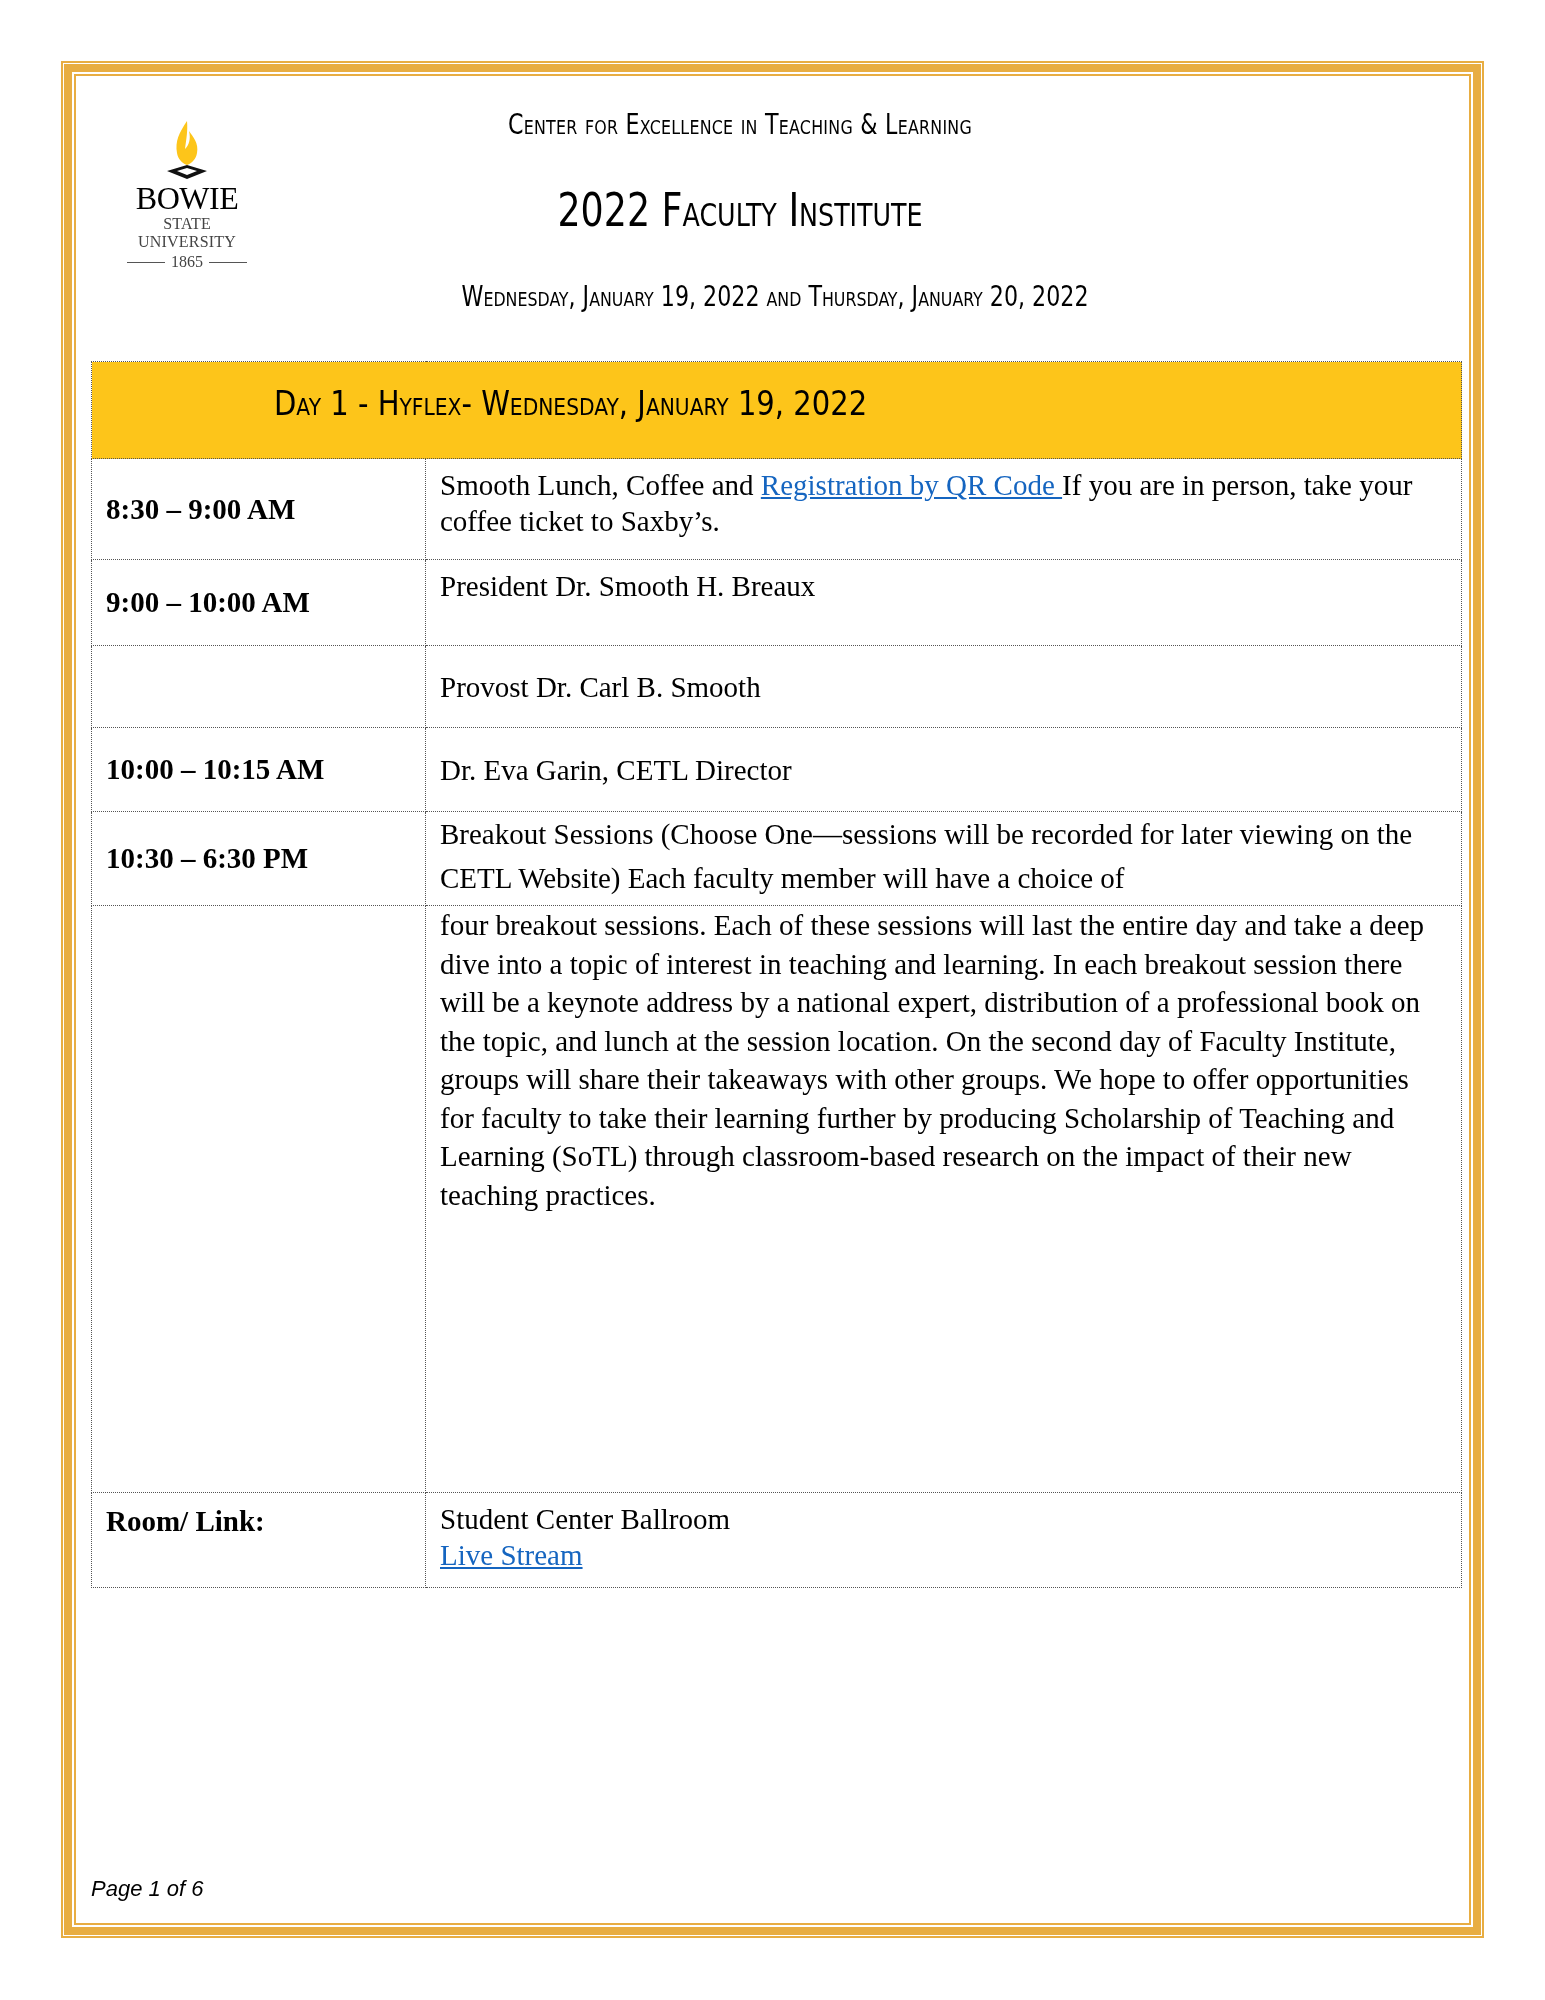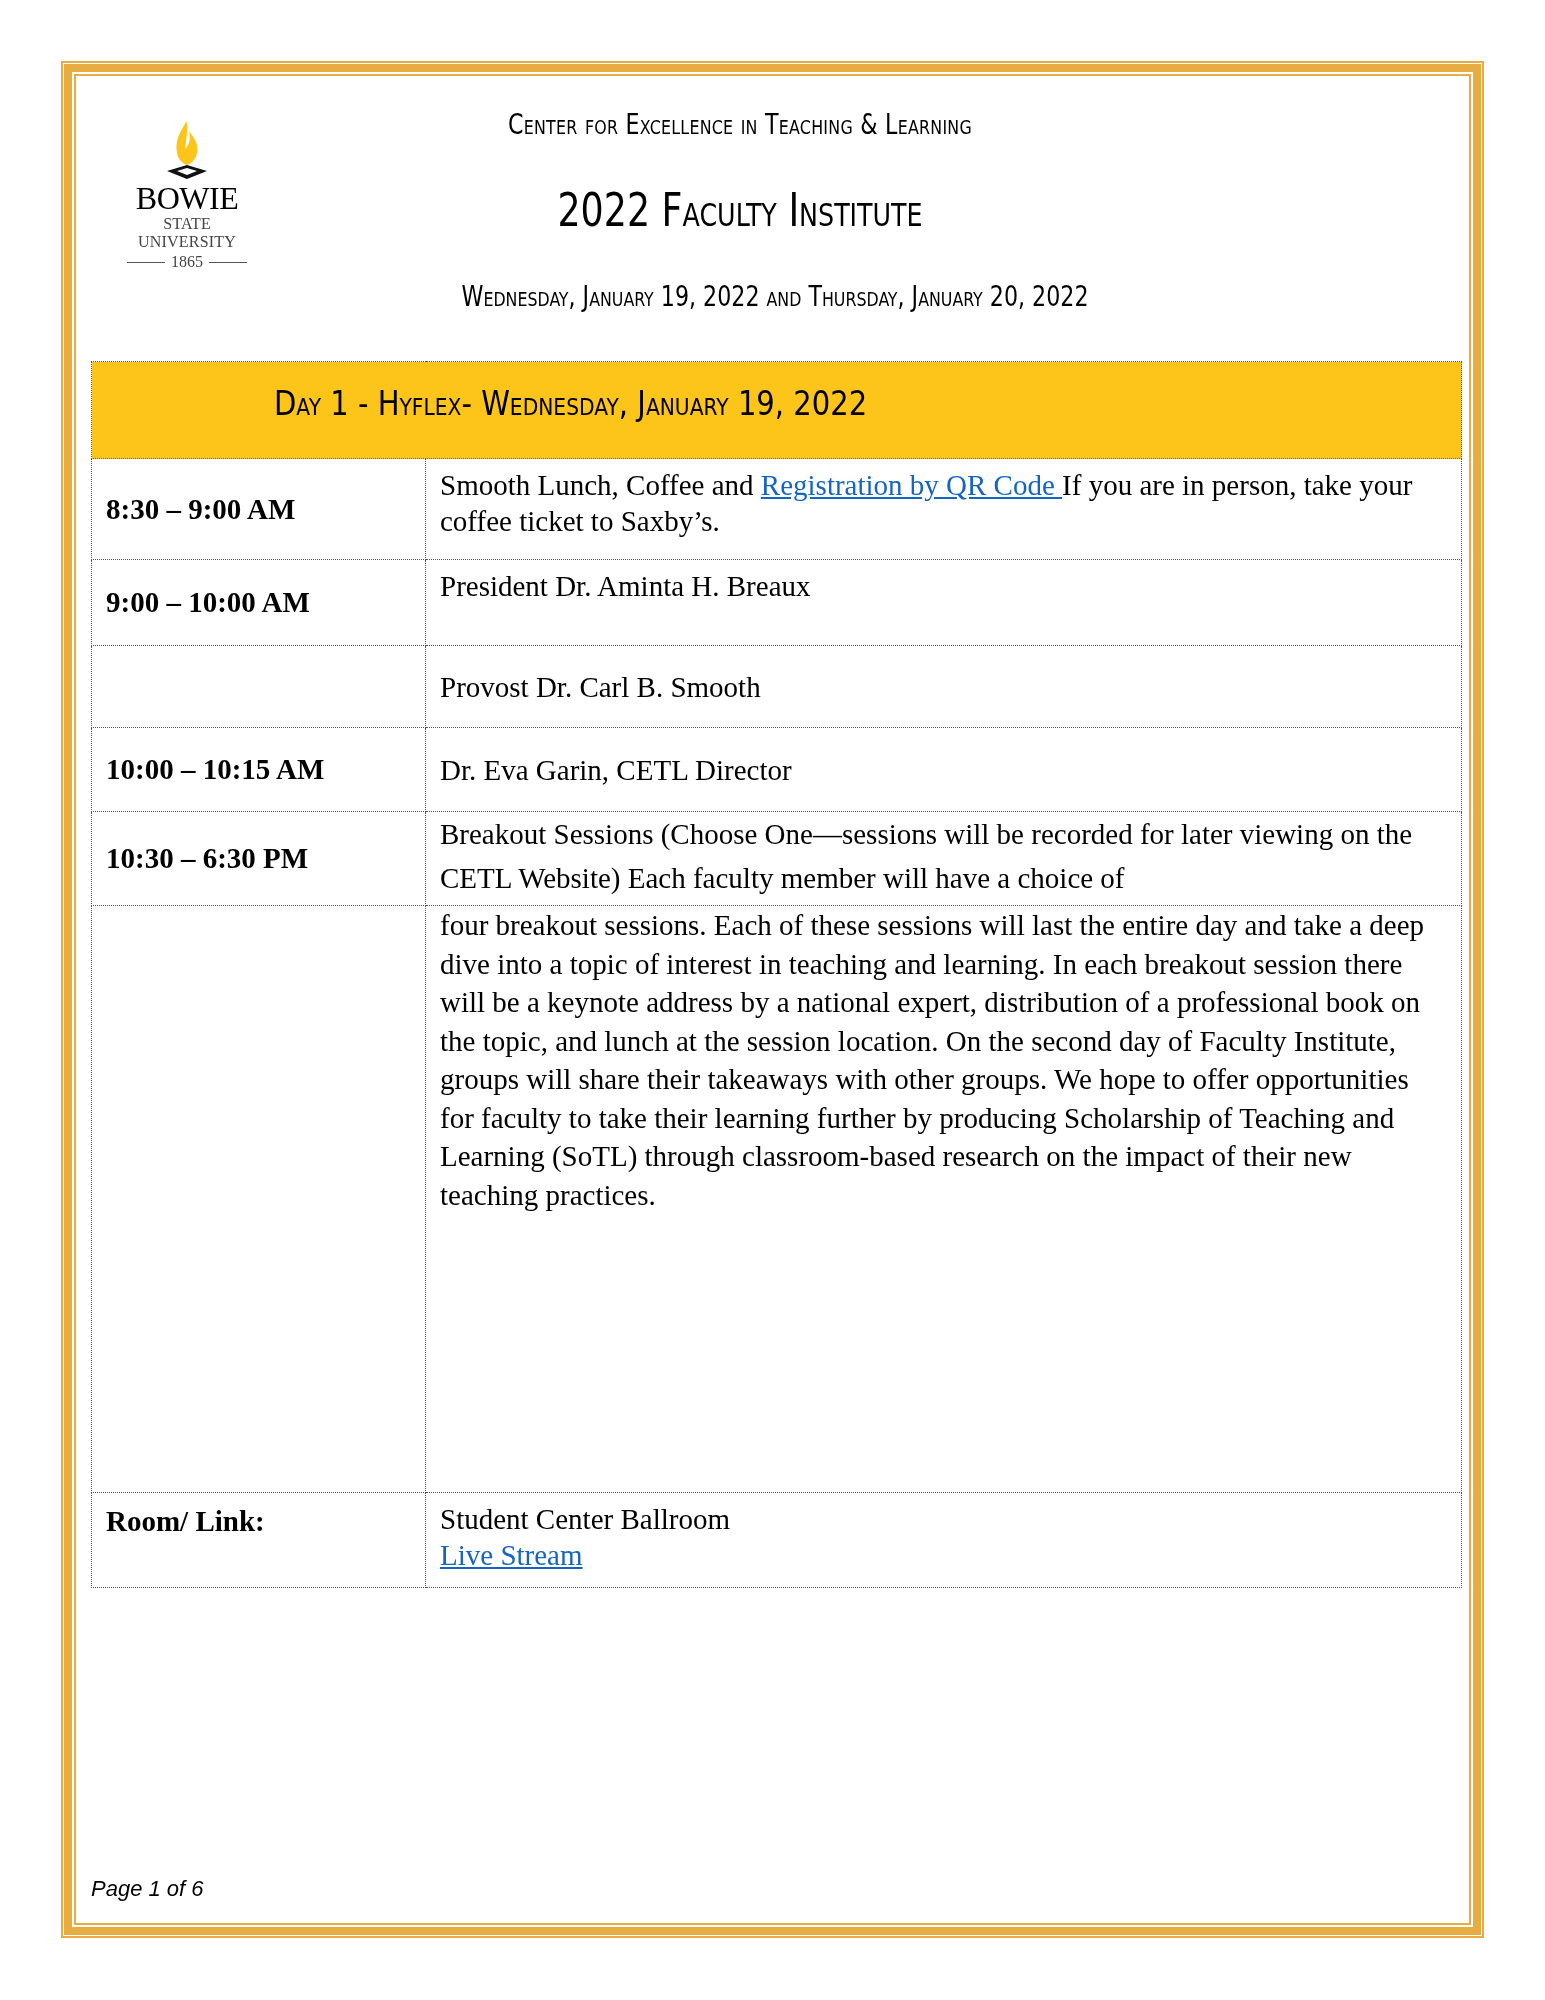--- a/index.html
+++ b/index.html
@@ -63,21 +63,21 @@
     </td>
   </tr>
   <tr style="height:101px">
     <td class="time">8:30 – 9:00 AM</td>
     <td class="desc">
       <span>Smooth Lunch, Coffee and </span><a class="lnk" href="#">Registration by QR Code </a><span>If you are in person, take your coffee ticket to Saxby’s.</span>
     </td>
   </tr>
   <tr style="height:86px">
     <td class="time">9:00 – 10:00 AM</td>
-    <td class="desc">President Dr. Aminta H. Breaux</td>
+    <td class="desc">President Dr. Smooth H. Breaux</td>
   </tr>
   <tr style="height:82px">
     <td class="time"></td>
     <td class="desc" style="vertical-align:middle;padding-top:0 !important">Provost Dr. Carl B. Smooth</td>
   </tr>
   <tr style="height:84px">
     <td class="time">10:00 – 10:15 AM</td>
     <td class="desc" style="vertical-align:middle;padding-top:0 !important">Dr. Eva Garin, CETL Director</td>
   </tr>
   <tr style="height:94px">

